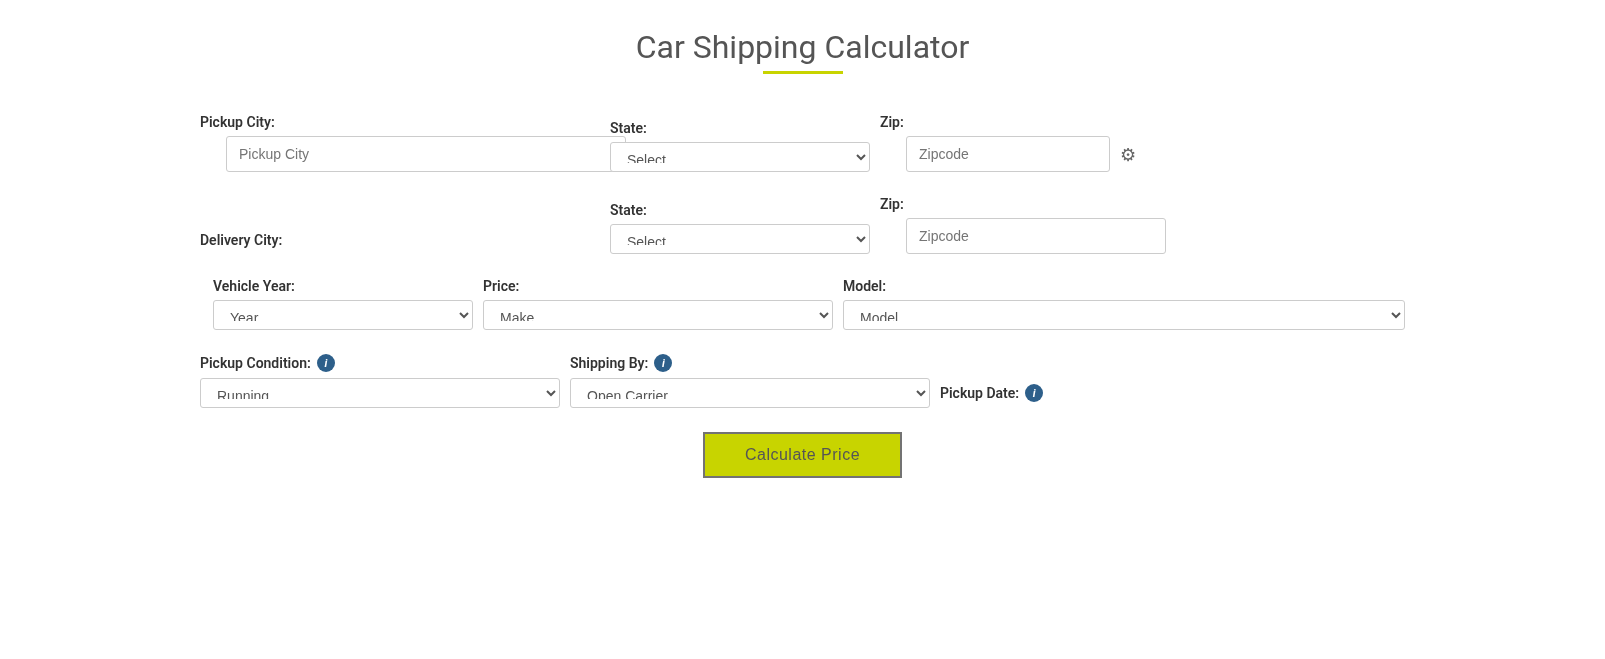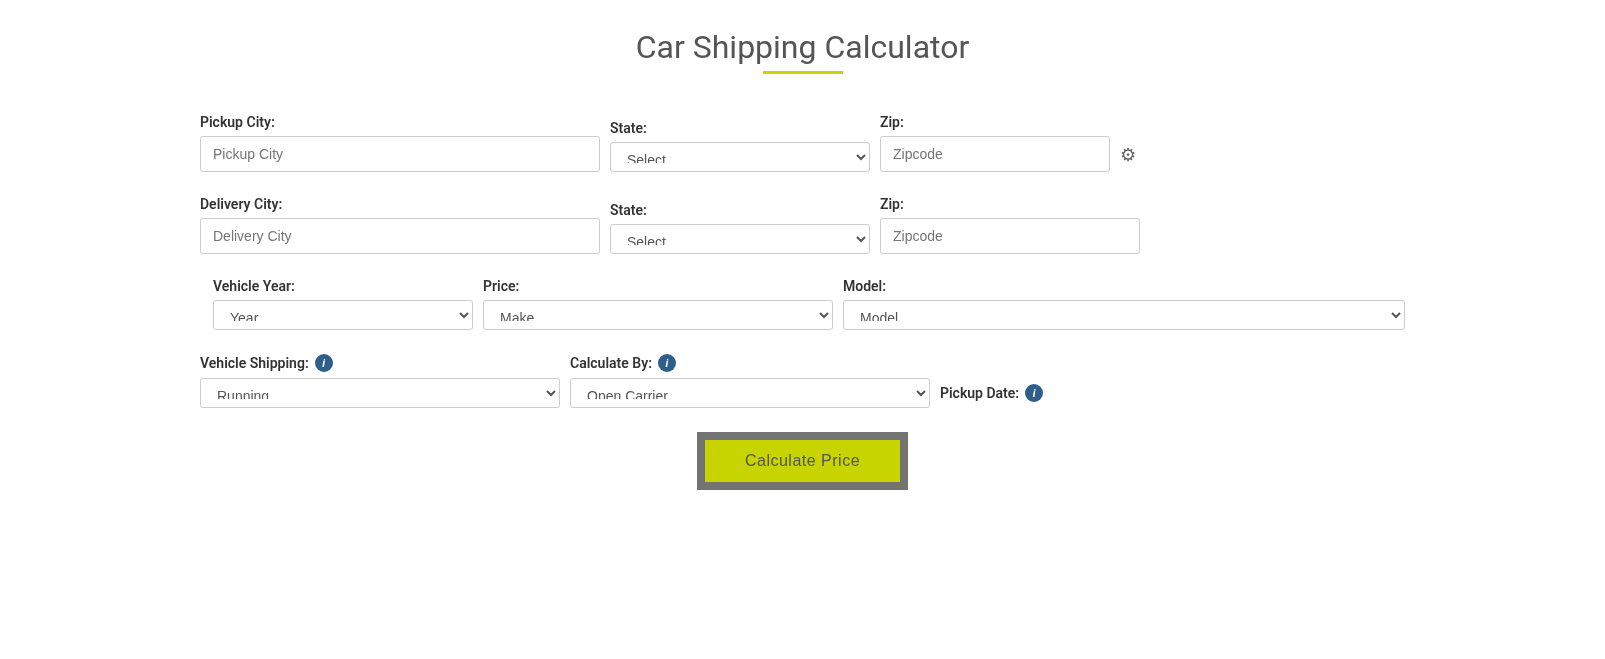--- a/index.html
+++ b/index.html
@@ -123,20 +123,21 @@
 
     input[type="text"] {
       width: 100%;
       padding: 8px 12px;
       border: 1px solid #ccc;
       border-radius: 3px;
       font-size: 14px;
       color: #aaa;
       outline: none;
       height: 36px;
+      margin-left: 26px;
     }
 
     select {
       width: 100%;
       padding: 8px 12px;
       border: 1px solid #ccc;
       border-radius: 3px;
       font-size: 14px;
       color: #555;
       background: white;
@@ -179,21 +180,21 @@
 
     .calculate-btn-container {
       display: flex;
       justify-content: center;
       margin-top: 20px;
     }
 
     .calculate-btn {
       background: #c8d400;
       color: #555;
-      border: 8px solid #737373;
+      border: 2px solid #737373;
       padding: 12px 40px;
       font-size: 16px;
       font-weight: 500;
       cursor: pointer;
       min-width: 180px;
       letter-spacing: 0.5px;
     }
   </style>
 </head>
 <body>
@@ -232,21 +233,20 @@
       <div class="zip-row">
         <input type="text" placeholder="Zipcode" style="">
         <span class="spinner"></span>
       </div>
     </div>
   </div>
 
   <div class="form-row">
     <div class="field-group city">
       <label class="field-label">Delivery City:</label>
-      <input type="text" placeholder="Delivery City" style="">
     </div>
     <div class="field-group state">
       <label class="field-label">State:</label>
       <select>
         <option>Select</option>
         <option>AL</option><option>AK</option><option>AZ</option><option>AR</option>
         <option>CA</option><option>CO</option><option>CT</option><option>DE</option>
         <option>FL</option><option>GA</option><option>HI</option><option>ID</option>
         <option>IL</option><option>IN</option><option>IA</option><option>KS</option>
         <option>KY</option><option>LA</option><option>ME</option><option>MD</option>
@@ -293,31 +293,31 @@
       <label class="field-label">Model:</label>
       <select>
         <option>Model</option>
       </select>
     </div>
   </div>
 
   <div class="form-row">
     <div class="field-group condition">
       <label class="field-label">
-        <span>Vehicle Shipping:</span>
+        <span>Pickup Condition:</span>
         <span class="info-icon">i</span>
       </label>
       <select>
         <option>Running</option>
         <option>Not Running</option>
       </select>
     </div>
     <div class="field-group shipping">
       <label class="field-label">
-        <span>Calculate By:</span>
+        <span>Shipping By:</span>
         <span class="info-icon">i</span>
       </label>
       <select>
         <option>Open Carrier</option>
         <option>Enclosed Carrier</option>
       </select>
     </div>
     <div class="field-group pickup-date">
       <label class="field-label">
         <span>Pickup Date:</span>

